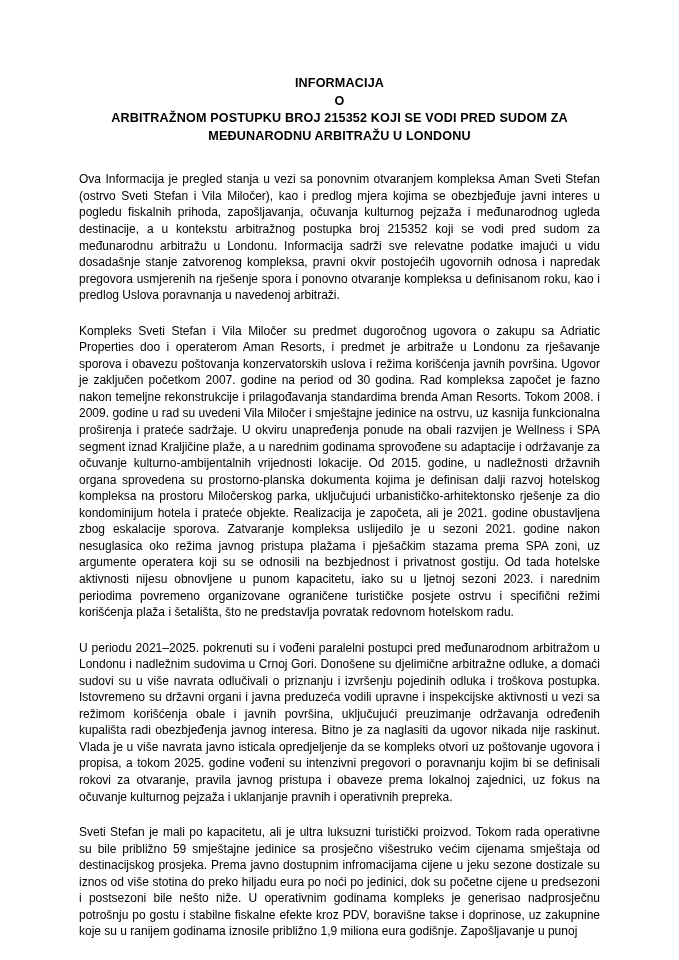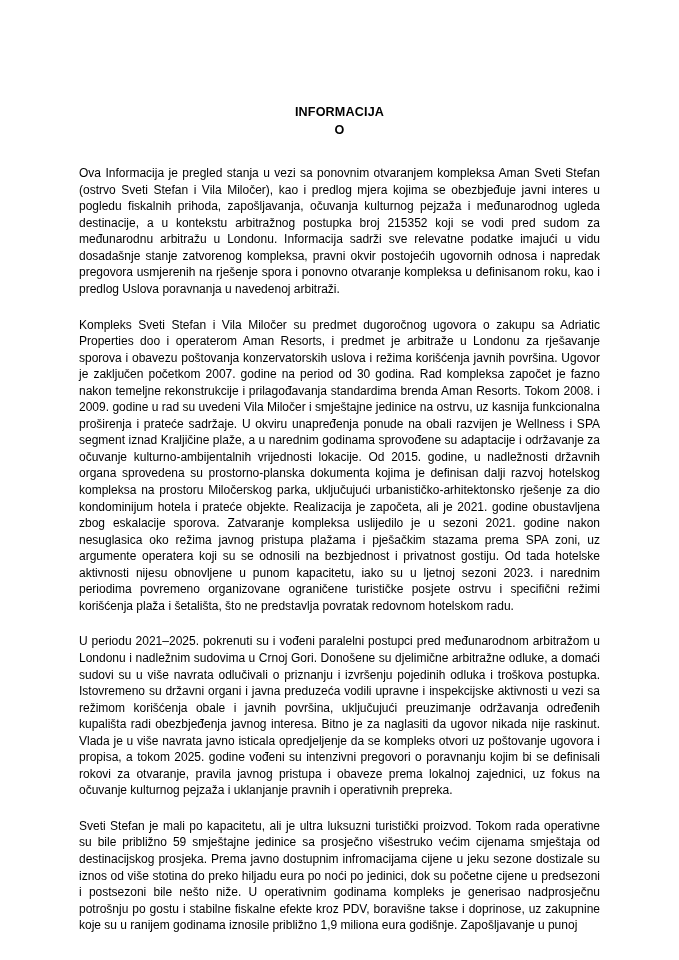--- a/index.html
+++ b/index.html
@@ -25,21 +25,21 @@
     background: #fff;
   }
   .content {
     position: absolute;
     left: 79px;
     top: 0;
     width: 521px;
   }
   .doc-title {
     margin: 0;
-    padding-top: 104px;
+    padding-top: 75px;
     text-align: center;
     font-size: 12.6px;
     font-weight: bold;
     line-height: 17.6px;
     letter-spacing: 0.15px;
   }
   .title-line {
     display: block;
   }
   .title-line.subject {
@@ -67,20 +67,21 @@
 </style>
 </head>
 <body>
 
 <div class="page">
   <div class="content">
 
     <div class="doc-title">
       <span class="title-line">INFORMACIJA</span>
       <span class="title-line">O</span>
+      <span class="title-line subject">ARBITRAŽNOM POSTUPKU BROJ 215352 KOJI SE VODI PRED SUDOM ZA MEĐUNARODNU ARBITRAŽU U LONDONU</span>
     </div>
 
     <div class="body-block">
       <p class="para">Ova Informacija je pregled stanja u vezi sa ponovnim otvaranjem kompleksa Aman Sveti Stefan (ostrvo Sveti Stefan i Vila Miločer), kao i predlog mjera kojima se obezbjeđuje javni interes u pogledu fiskalnih prihoda, zapošljavanja, očuvanja kulturnog pejzaža i međunarodnog ugleda destinacije, a u kontekstu arbitražnog postupka broj 215352 koji se vodi pred sudom za međunarodnu arbitražu u Londonu. Informacija sadrži sve relevatne podatke imajući u vidu dosadašnje stanje zatvorenog kompleksa, pravni okvir postojećih ugovornih odnosa i napredak pregovora usmjerenih na rješenje spora i ponovno otvaranje kompleksa u definisanom roku, kao i predlog Uslova poravnanja u navedenoj arbitraži.</p>
       <p class="para">Kompleks Sveti Stefan i Vila Miločer su predmet dugoročnog ugovora o zakupu sa Adriatic Properties doo i operaterom Aman Resorts, i predmet je arbitraže u Londonu za rješavanje sporova i obavezu poštovanja konzervatorskih uslova i režima korišćenja javnih površina. Ugovor je zaključen početkom 2007. godine na period od 30 godina. Rad kompleksa započet je fazno nakon temeljne rekonstrukcije i prilagođavanja standardima brenda Aman Resorts. Tokom 2008. i 2009. godine u rad su uvedeni Vila Miločer i smještajne jedinice na ostrvu, uz kasnija funkcionalna proširenja i prateće sadržaje. U okviru unapređenja ponude na obali razvijen je Wellness i SPA segment iznad Kraljičine plaže, a u narednim godinama sprovođene su adaptacije i održavanje za očuvanje kulturno-ambijentalnih vrijednosti lokacije. Od 2015. godine, u nadležnosti državnih organa sprovedena su prostorno-planska dokumenta kojima je definisan dalji razvoj hotelskog kompleksa na prostoru Miločerskog parka, uključujući urbanističko-arhitektonsko rješenje za dio kondominijum hotela i prateće objekte. Realizacija je započeta, ali je 2021. godine obustavljena zbog eskalacije sporova. Zatvaranje kompleksa uslijedilo je u sezoni 2021. godine nakon nesuglasica oko režima javnog pristupa plažama i pješačkim stazama prema SPA zoni, uz argumente operatera koji su se odnosili na bezbjednost i privatnost gostiju. Od tada hotelske aktivnosti nijesu obnovljene u punom kapacitetu, iako su u ljetnoj sezoni 2023. i narednim periodima povremeno organizovane ograničene turističke posjete ostrvu i specifični režimi korišćenja plaža i šetališta, što ne predstavlja povratak redovnom hotelskom radu.</p>
       <p class="para">U periodu 2021–2025. pokrenuti su i vođeni paralelni postupci pred međunarodnom arbitražom u Londonu i nadležnim sudovima u Crnoj Gori. Donošene su djelimične arbitražne odluke, a domaći sudovi su u više navrata odlučivali o priznanju i izvršenju pojedinih odluka i troškova postupka. Istovremeno su državni organi i javna preduzeća vodili upravne i inspekcijske aktivnosti u vezi sa režimom korišćenja obale i javnih površina, uključujući preuzimanje održavanja određenih kupališta radi obezbjeđenja javnog interesa. Bitno je za naglasiti da ugovor nikada nije raskinut. Vlada je u više navrata javno isticala opredjeljenje da se kompleks otvori uz poštovanje ugovora i propisa, a tokom 2025. godine vođeni su intenzivni pregovori o poravnanju kojim bi se definisali rokovi za otvaranje, pravila javnog pristupa i obaveze prema lokalnoj zajednici, uz fokus na očuvanje kulturnog pejzaža i uklanjanje pravnih i operativnih prepreka.</p>
       <p class="para">Sveti Stefan je mali po kapacitetu, ali je ultra luksuzni turistički proizvod. Tokom rada operativne su bile približno 59 smještajne jedinice sa prosječno višestruko većim cijenama smještaja od destinacijskog prosjeka. Prema javno dostupnim infromacijama cijene u jeku sezone dostizale su iznos od više stotina do preko hiljadu eura po noći po jedinici, dok su početne cijene u predsezoni i postsezoni bile  nešto niže. U operativnim godinama kompleks je generisao nadprosječnu potrošnju po gostu i stabilne fiskalne efekte kroz PDV, boravišne takse i doprinose, uz zakupnine koje su u ranijem godinama iznosile približno 1,9 miliona eura godišnje. Zapošljavanje u punoj</p>
     </div>
 
   </div>

